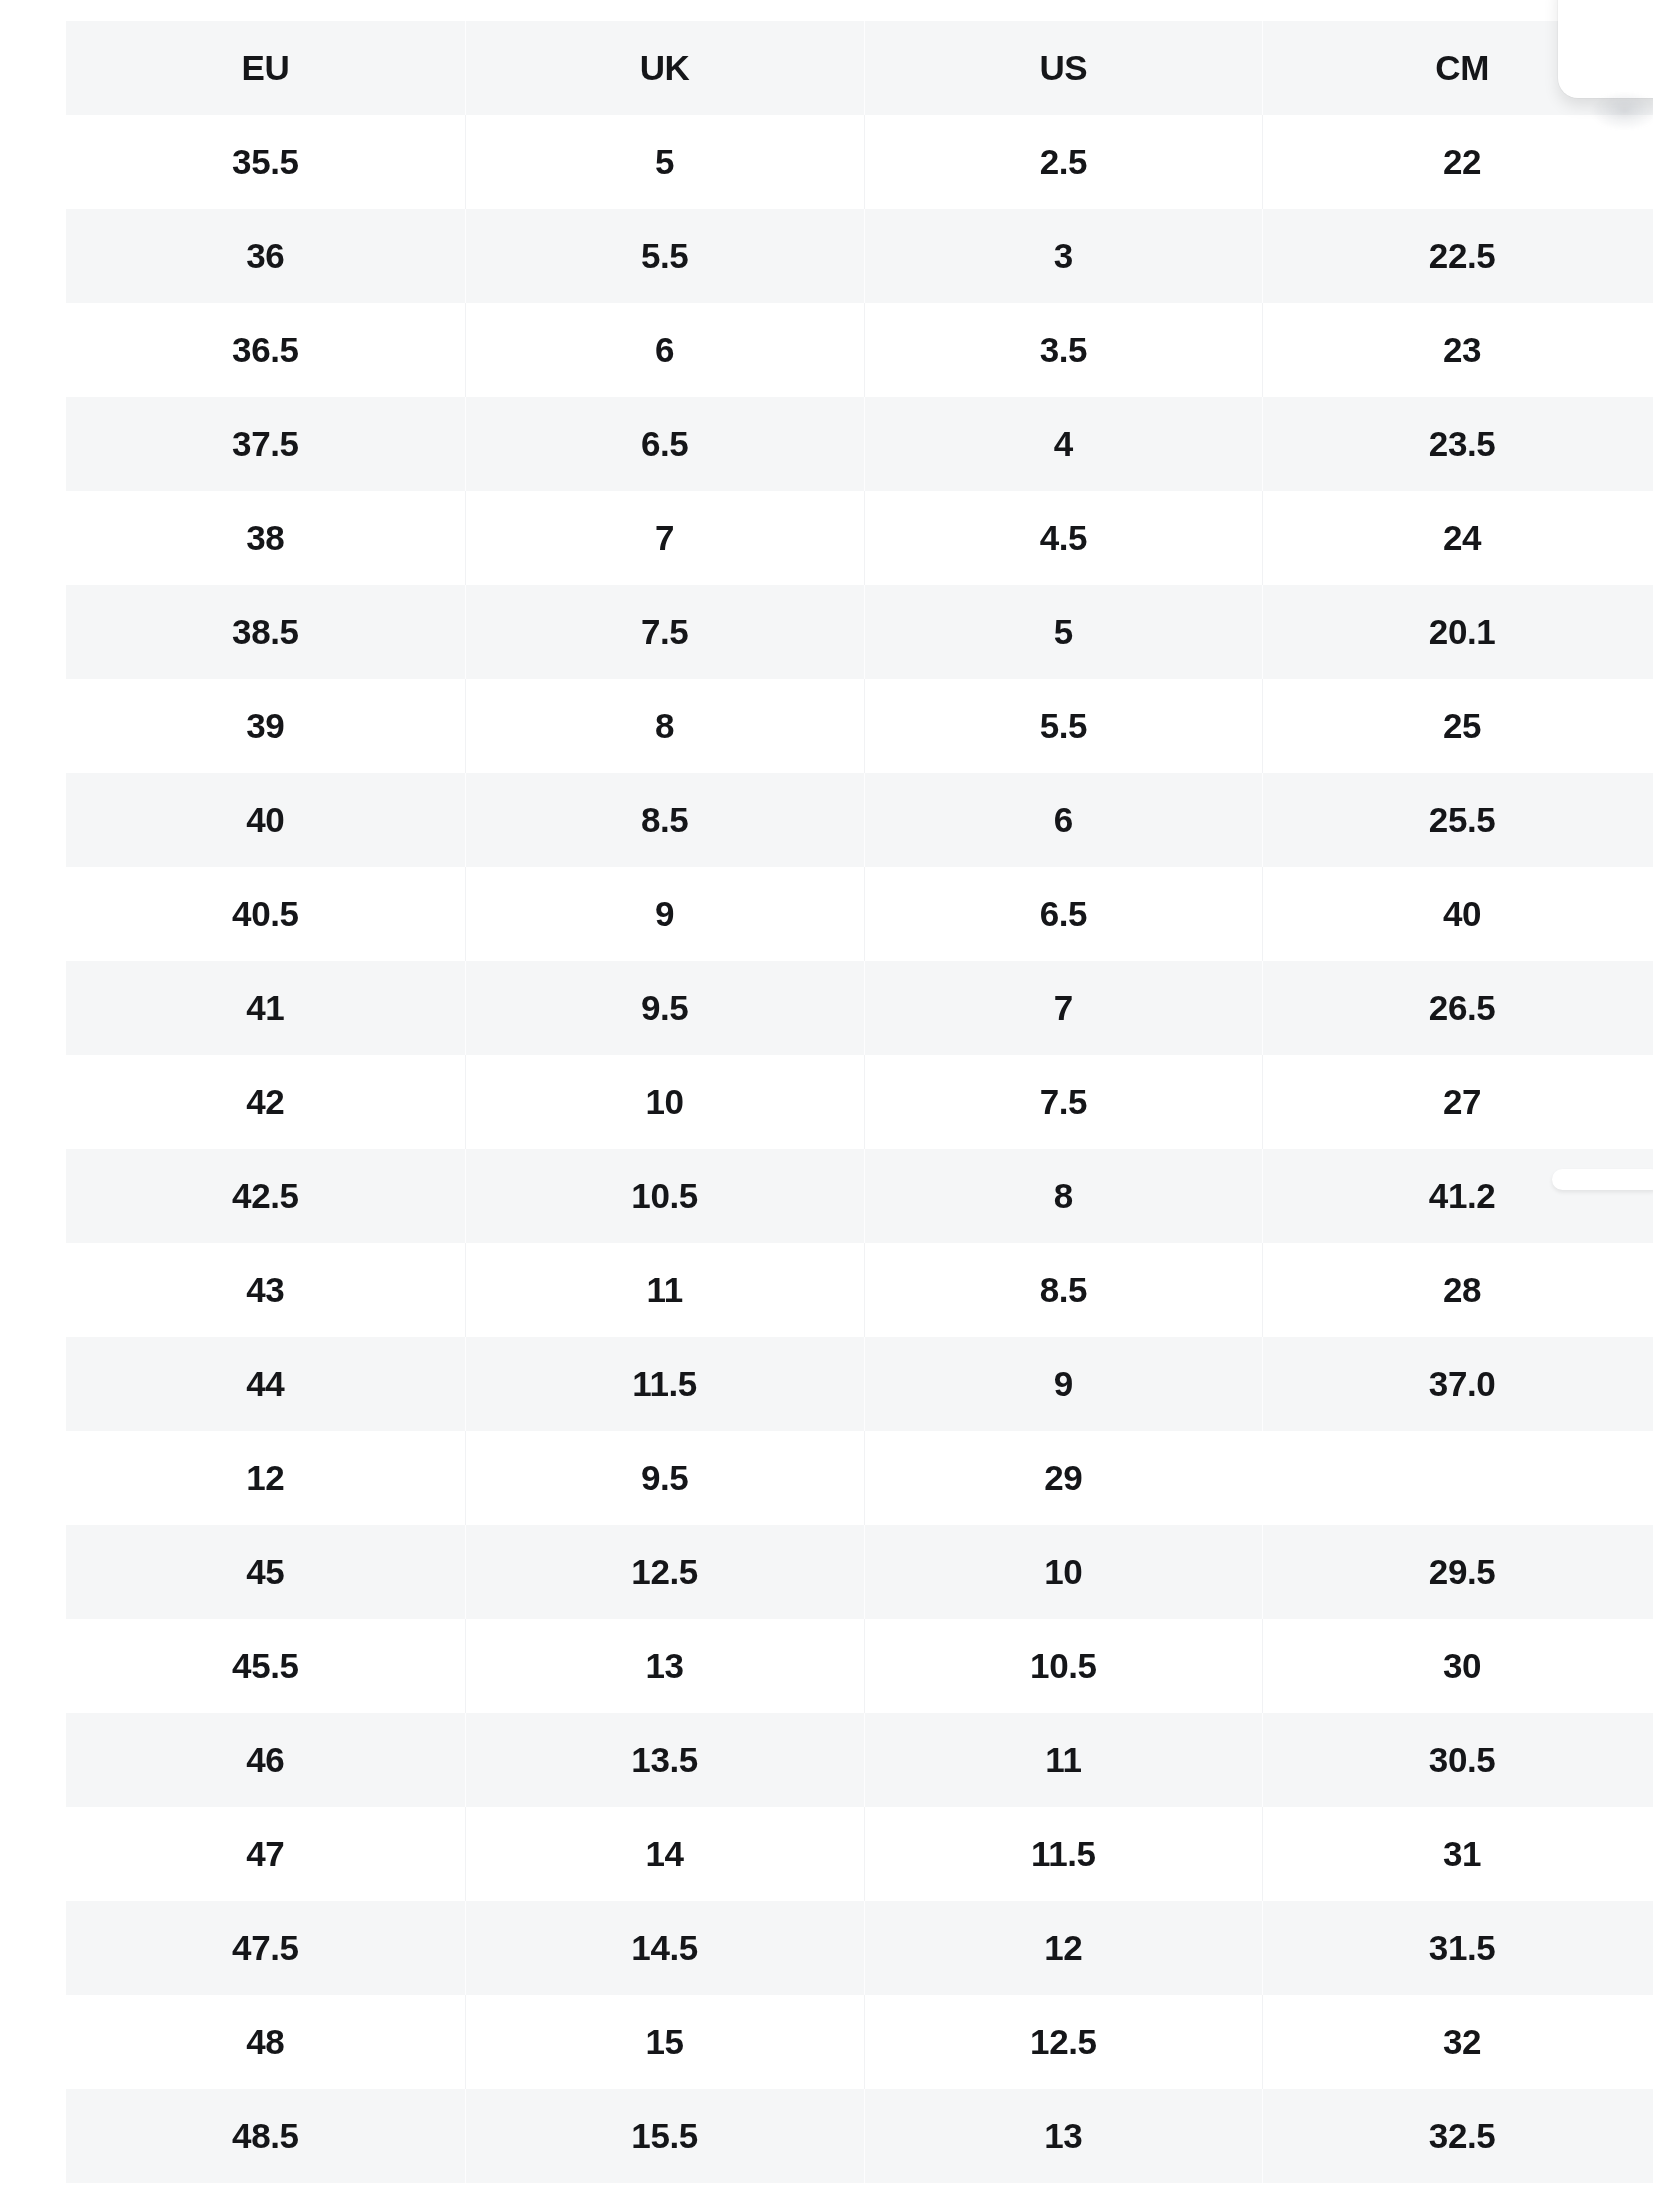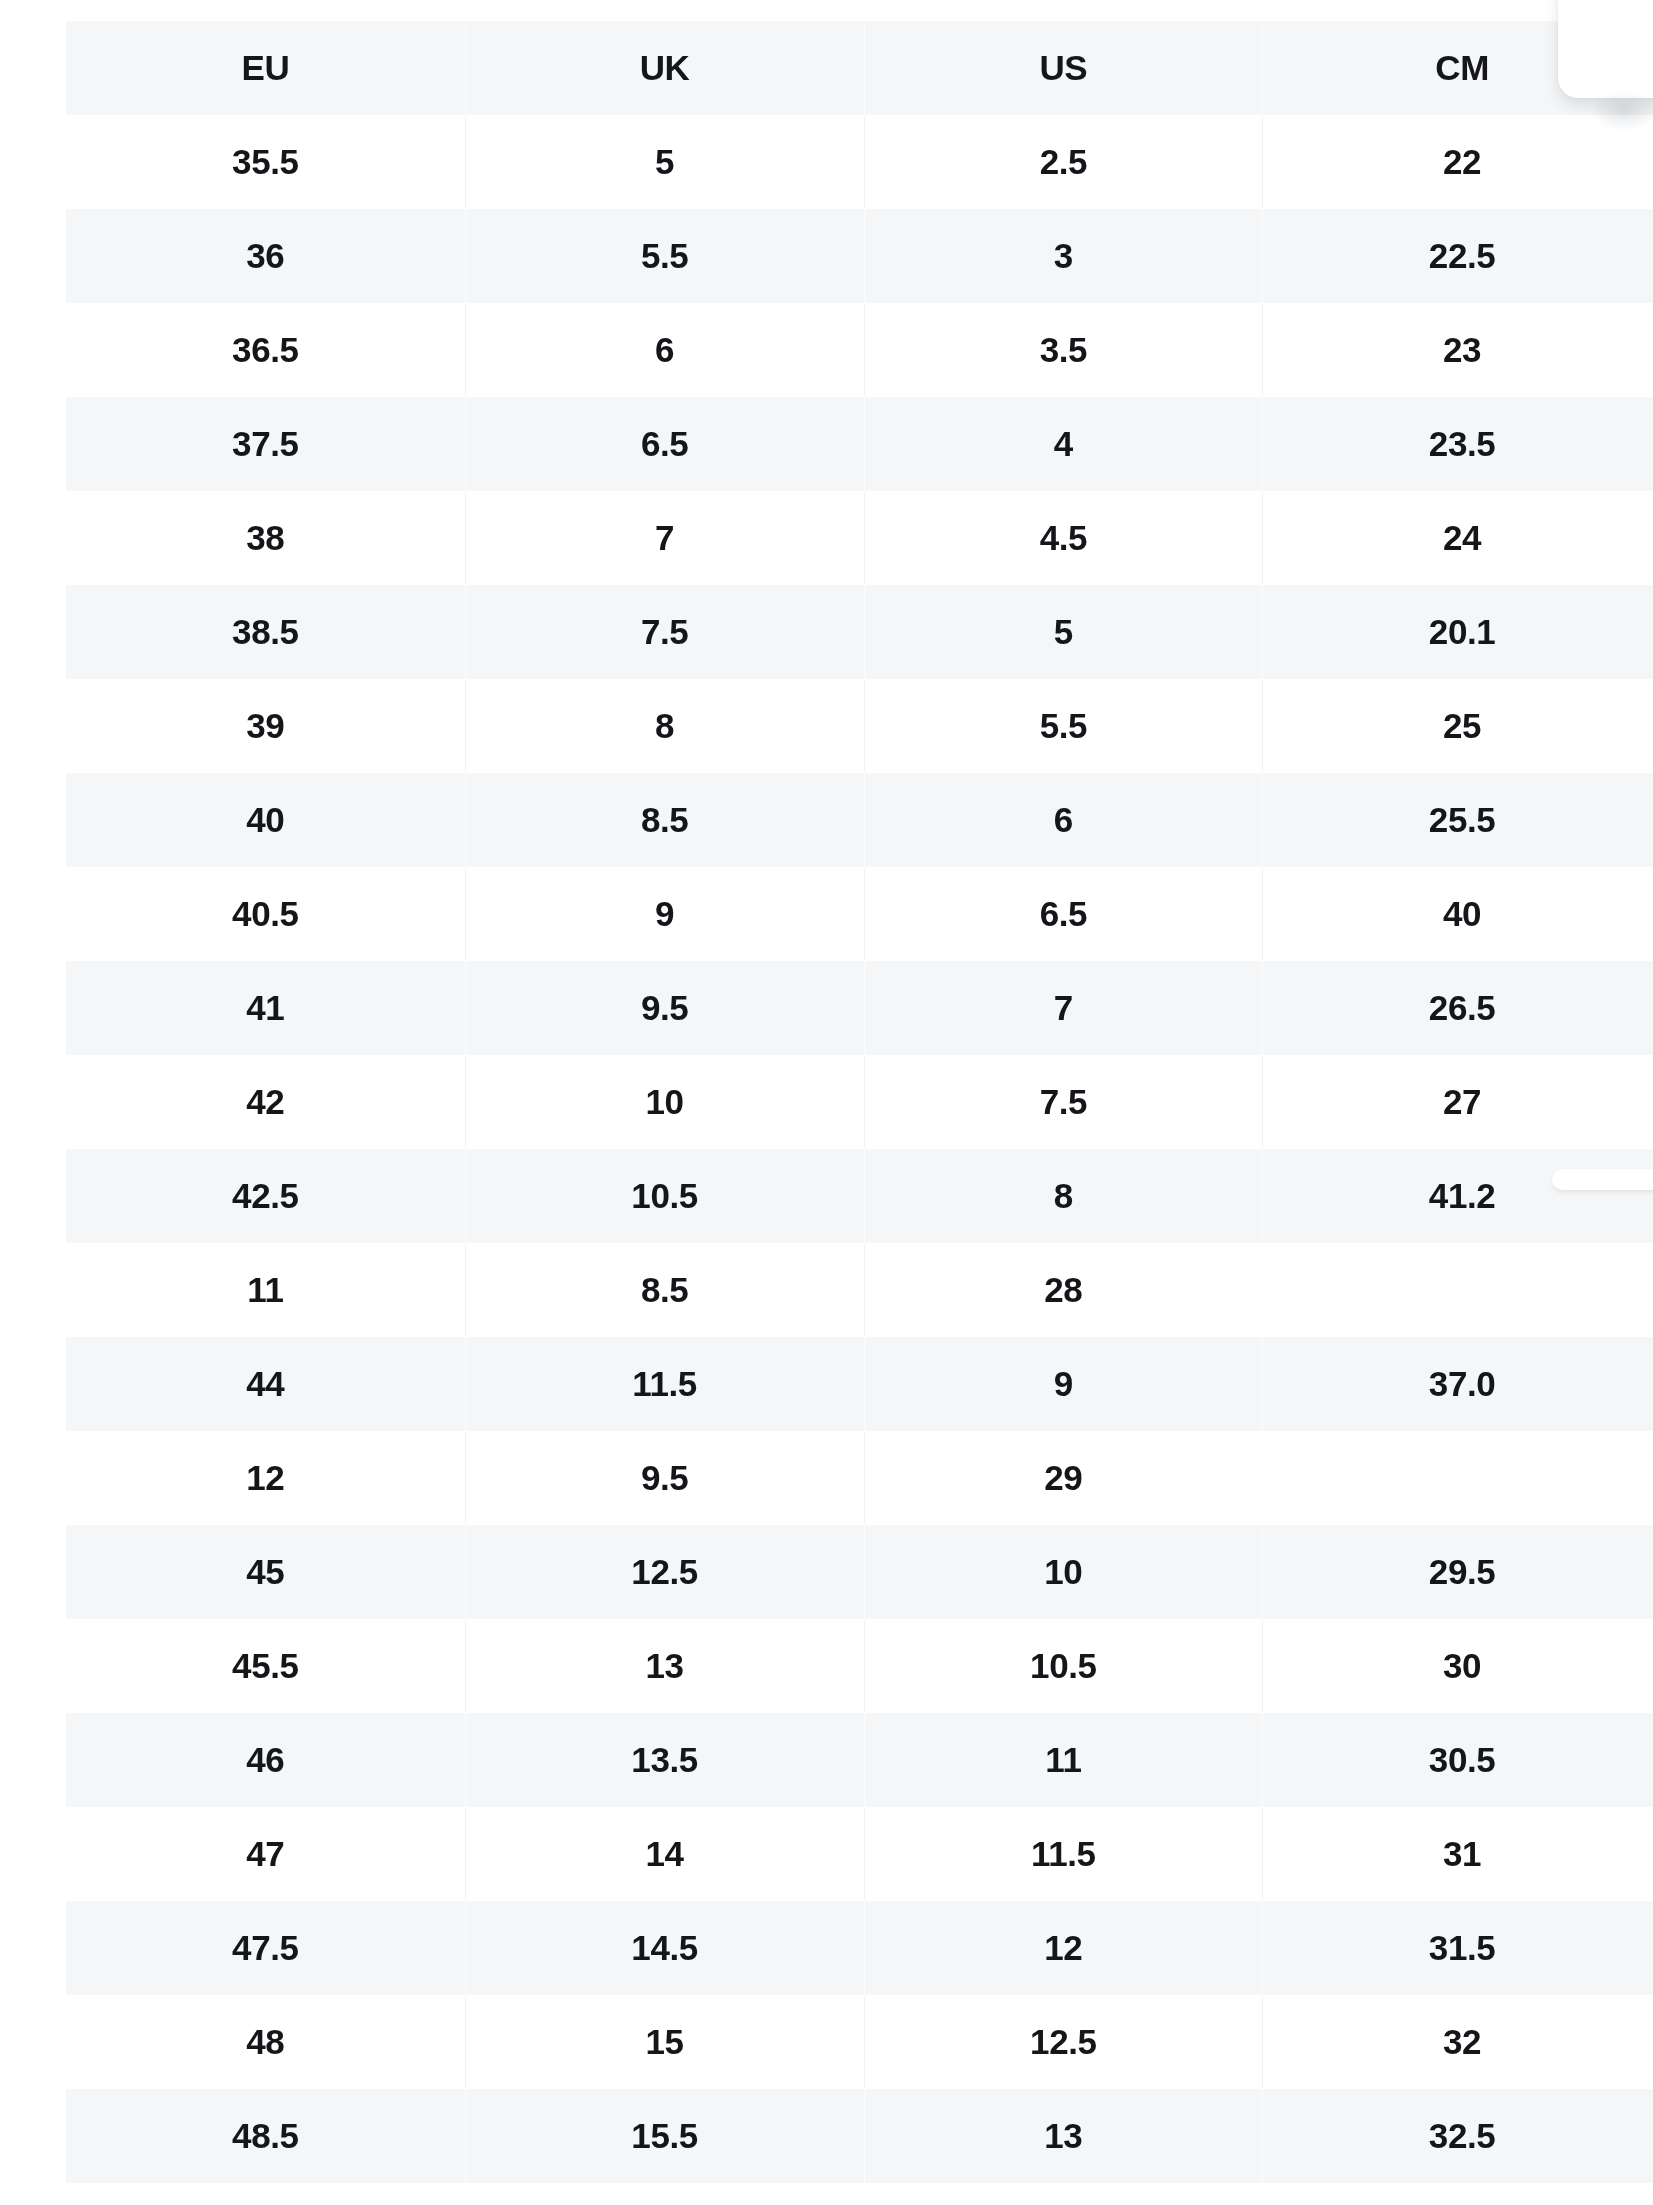--- a/index.html
+++ b/index.html
@@ -161,20 +161,21 @@
   </div>
 
   <div class="trow striped">
     <div class="tcell">42.5</div>
     <div class="tcell">10.5</div>
     <div class="tcell">8</div>
     <div class="tcell">41.2</div>
   </div>
 
   <div class="trow">
+    <div class="tcell">43</div>
     <div class="tcell">11</div>
     <div class="tcell">8.5</div>
     <div class="tcell">28</div>
   </div>
 
   <div class="trow striped">
     <div class="tcell">44</div>
     <div class="tcell">11.5</div>
     <div class="tcell">9</div>
     <div class="tcell">37.0</div>

